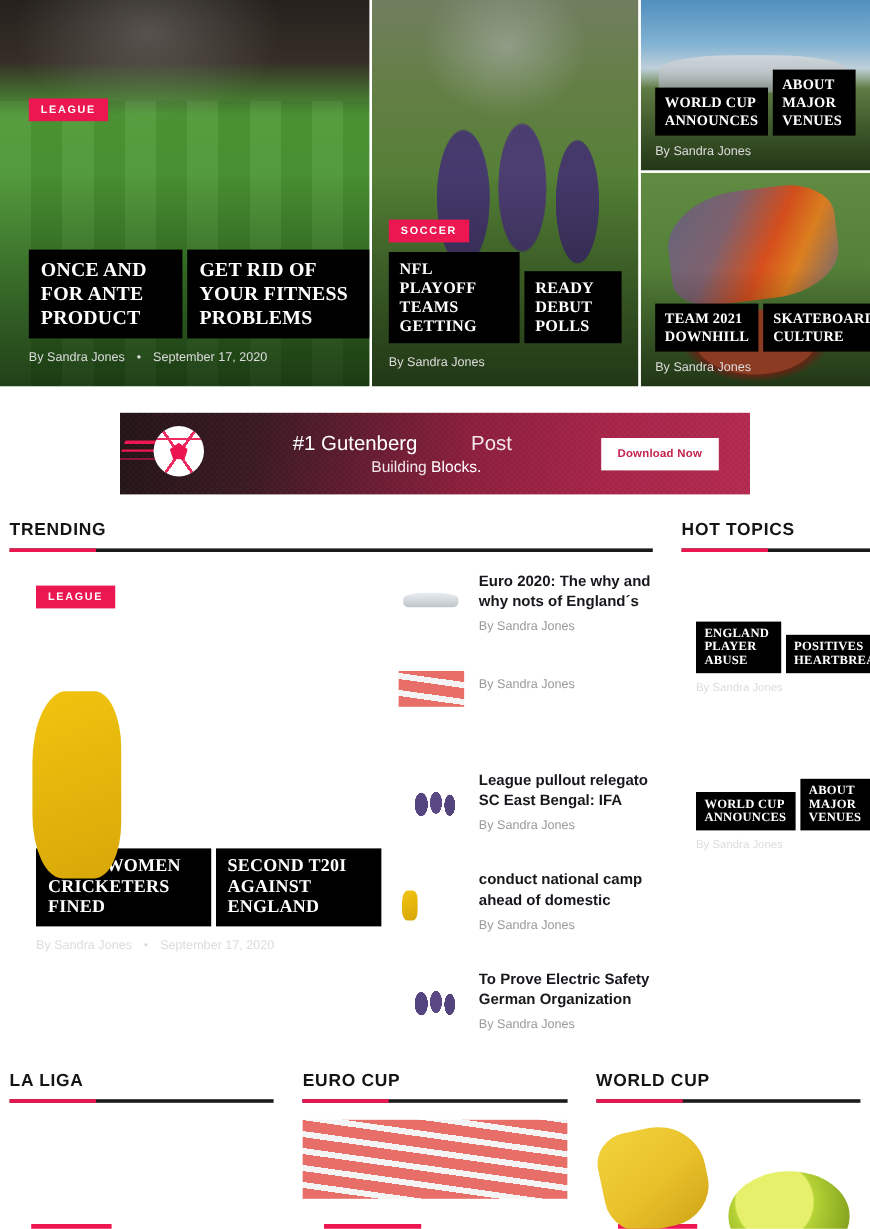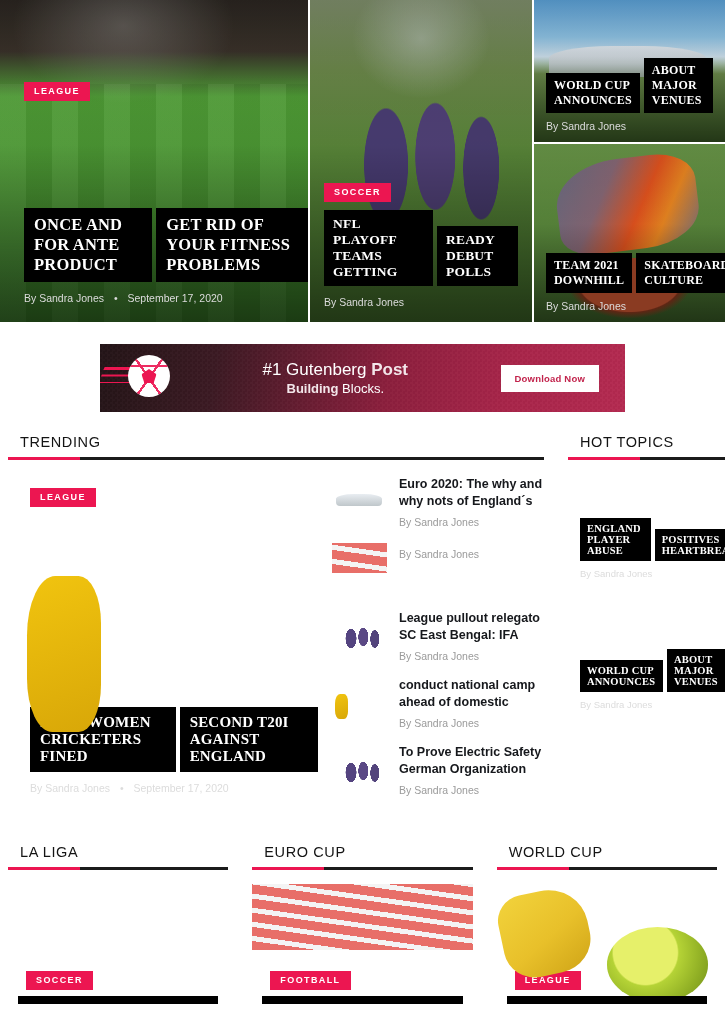--- a/index.html
+++ b/index.html
@@ -178,50 +178,50 @@
   }
   .ad-ball .trail{
     position:absolute; left:-20px; top:12px; width:34px; height:3px;
     background:#ec1651; box-shadow:0 7px 0 -0.5px #ec1651, 0 14px 0 -1px #ec1651;
     transform:skewX(-24deg);
   }
   .ad-text { flex:1 1 auto; text-align:center; position:relative; color:#fff; line-height:1.25; }
   .ad-text .l1 { font-size:17px; }
   .ad-text .l2 { font-size:13px; }
   .ad-text b { font-weight:normal; }
-  .ad-text .thin { font-weight:bold; color:#f3e6ea; }
+  .ad-text .thin { font-weight:normal; color:#f3e6ea;padding-left:40px; }
   .ad-cta {
     position:relative; margin-right:26px; flex:0 0 auto;
     background:#fff; color:#c2234c; font-size:9.5px; font-weight:bold;
     padding:8px 14px; letter-spacing:.2px; white-space:nowrap;
   }
 
   
   .sec-head { margin-bottom:14px; }
   .sec-head h2 {
-    font-size:14.5px; font-weight:normal; letter-spacing:.6px;
-    text-transform:uppercase; color:#141414; margin-bottom:7px;margin-left:12px;
+    font-size:14.5px; font-weight:bold; letter-spacing:.6px;
+    text-transform:uppercase; color:#141414; margin-bottom:7px;
   }
   .sec-rule { height:3px; background:#1b1b1b; position:relative; }
   .sec-rule::before{
     content:""; position:absolute; left:0; top:0; height:3px; width:72px; background:#ec1651;
   }
 
   
   .mid { display:flex; gap:24px; padding:6px 0 0 0; }
   .mid-left { width:536px; flex:0 0 auto; }
   .mid-right { width:177px; flex:0 0 auto; }
 
   .trend-body { display:flex; gap:14px; }
   .trend-feature { width:310px; height:340px; position:relative; overflow:hidden; flex:0 0 auto; }
   .trend-feature .tag { position:absolute; left:22px; top:14px; }
   .trend-feature .content { position:absolute; left:0; right:0; bottom:0; padding:0 0 20px 22px; }
   .tf-titles span { font-size:15px; padding:7px 10px; }
 
-  .trend-list { flex:1 1 auto; display:flex; flex-direction:column; gap:12px; padding-top:2px; }
+  .trend-list { flex:1 1 auto; display:flex; flex-direction:column; gap:28px; padding-top:2px; }
   .trend-item { display:flex; gap:12px; align-items:flex-start; }
   .trend-thumb { width:55px; height:55px; flex:0 0 auto; position:relative; overflow:hidden; }
   .trend-meta { flex:1 1 auto; min-width:0; }
   .trend-meta h3 {
     font-size:12.5px; font-weight:bold; line-height:1.38; color:#16181c;
   }
   .trend-meta .by { font-size:10.5px; color:#9a9a9a; margin-top:5px; }
 
   
   .hot-card { width:177px; height:115px; position:relative; overflow:hidden; margin-bottom:16px; }

